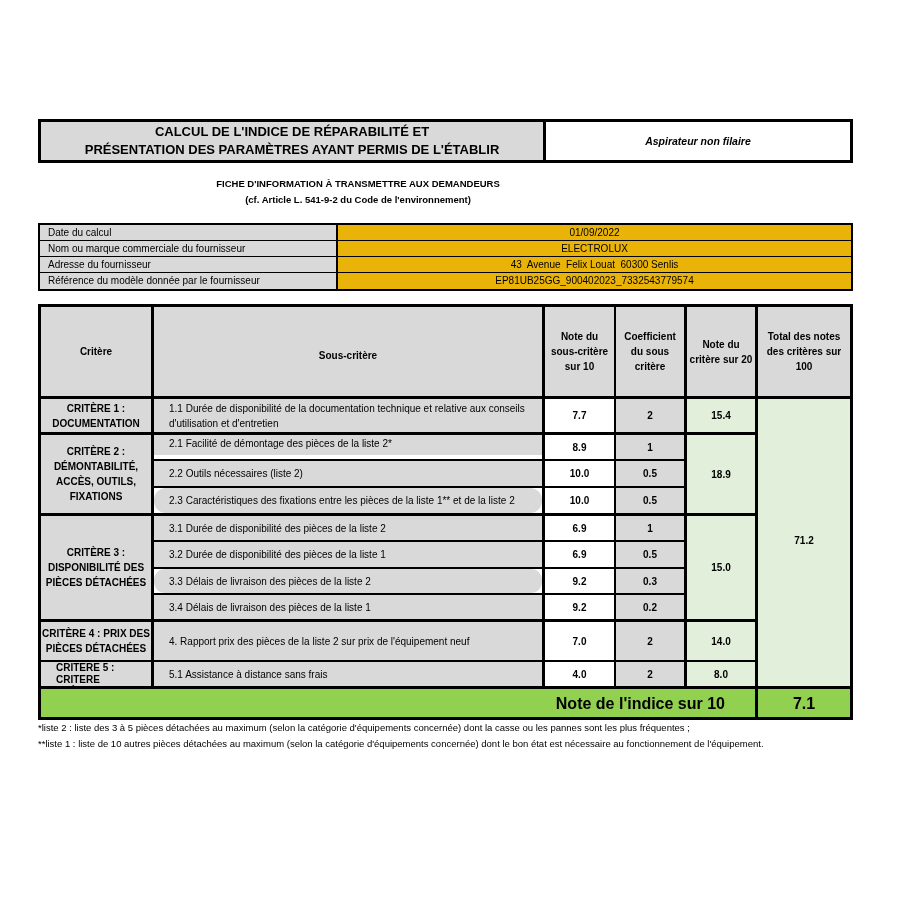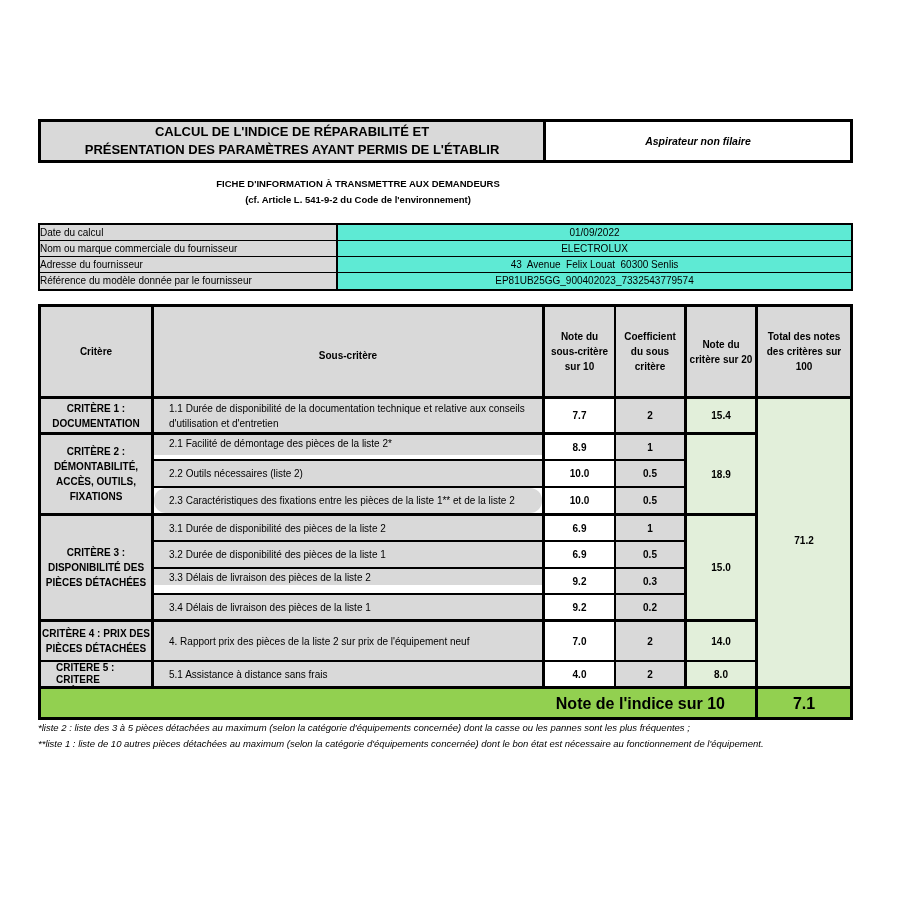--- a/index.html
+++ b/index.html
@@ -5,33 +5,33 @@
   * { box-sizing: border-box; margin: 0; padding: 0; }
   body { width: 900px; height: 900px; background: #ffffff; font-family: "Liberation Sans", sans-serif; color: #000; position: relative; overflow: hidden; }
   .abs { position: absolute; }
   .title-box { left: 38px; top: 119px; width: 815px; height: 44px; border: 3px solid #000; display: flex; text-align: center; }
   .title-left { width: 505px; background: #d9d9d9; border-right: 3px solid #000; display: flex; flex-direction: column; justify-content: center; align-items: center; font-weight: bold; font-size: 13px; line-height: 18px; }
   .title-right { flex: 1; display: flex; align-items: center; justify-content: center; font-style: italic; font-weight: bold; font-size: 10.5px; }
   .subtitle { left: 38px; width: 640px; top: 176px; text-align: center; font-weight: bold; font-size: 9.5px; line-height: 16px; }
   .info { left: 38px; top: 223px; width: 815px; border: 2px solid #000; }
   .info-row { display: flex; height: 16px; border-bottom: 1px solid #000; font-size: 10px; line-height: 15px; }
   .info-row:last-child { border-bottom: none; }
-  .info-label { width: 298px; background: #d9d9d9; padding-left: 0; border-right: 2px solid #000; white-space: nowrap; }
-  .info-value { flex: 1; background: #5eead4; text-align: center; white-space: nowrap; }
+  .info-label { width: 298px; background: #d9d9d9; padding-left: 8px; border-right: 2px solid #000; white-space: nowrap; }
+  .info-value { flex: 1; background: #eab308; text-align: center; white-space: nowrap; }
   .grid { left: 38px; top: 304px; width: 815px; height: 416px; border: 3px solid #000; }
   .cell { position: absolute; display: flex; align-items: center; justify-content: center; text-align: center; font-size: 10px; line-height: 15px; overflow: hidden; }
   .gray { background: #d9d9d9; }
   .green { background: #e2efda; }
   .white { background: #fff; }
   .bold { font-weight: bold; }
   .left { justify-content: flex-start; text-align: left; padding-left: 15px; }
   .vline { position: absolute; background: #000; }
   .hline { position: absolute; background: #000; }
   .final-row { background: #92d050; }
-  .foot { left: 38px; top: 720px; width: 815px; font-style: italic; font-size: 9.5px; line-height: 16px; }
+  .foot { left: 38px; top: 720px; width: 815px; font-size: 9.5px; line-height: 16px; }
 </style>
 </head>
 <body>
 
 <div class="abs title-box">
   <div class="title-left">
     <div>CALCUL DE L'INDICE DE RÉPARABILITÉ ET</div>
     <div>PRÉSENTATION DES PARAMÈTRES AYANT PERMIS DE L'ÉTABLIR</div>
   </div>
   <div class="title-right">Aspirateur non filaire</div>
@@ -75,21 +75,21 @@
   <div class="cell gray bold" style="left:0;top:209px;width:110px;height:103px;padding:0 0;">CRITÈRE 3 : DISPONIBILITÉ DES PIÈCES DÉTACHÉES</div>
   <div class="cell gray bold" style="left:0;top:315px;width:110px;height:38px;padding:0 1px;">CRITÈRE 4 : PRIX DES PIÈCES DÉTACHÉES</div>
   <div class="cell gray bold left" style="left:0;top:355px;width:110px;height:24px;align-items:flex-start;line-height:12px;padding-top:0;">CRITERE 5 : CRITERE SPÉCIFIQUE</div>
 
   <div class="cell gray left" style="left:113px;top:92px;width:388px;height:33px;">1.1 Durée de disponibilité de la documentation technique et relative aux conseils d'utilisation et d'entretien</div>
   <div class="cell gray left" style="left:113px;top:124px;width:460px;height:24px;">2.1 Facilité de démontage des pièces de la liste 2*</div>
   <div class="cell gray left" style="left:113px;top:154px;width:388px;height:25px;">2.2 Outils nécessaires (liste 2)</div>
   <div class="cell gray left" style="left:113px;top:181px;width:388px;height:25px;border-radius:12px;">2.3 Caractéristiques des fixations entre les pièces de la liste 1** et de la liste 2</div>
   <div class="cell gray left" style="left:113px;top:209px;width:388px;height:24px;">3.1 Durée de disponibilité des pièces de la liste 2</div>
   <div class="cell gray left" style="left:113px;top:235px;width:388px;height:25px;">3.2 Durée de disponibilité des pièces de la liste 1</div>
-  <div class="cell gray left" style="left:113px;top:262px;width:388px;height:16px;">3.3 Délais de livraison des pièces de la liste 2</div>
+  <div class="cell gray left" style="left:113px;top:262px;width:388px;height:24px;border-radius:11px;">3.3 Délais de livraison des pièces de la liste 2</div>
   <div class="cell gray left" style="left:113px;top:288px;width:388px;height:24px;">3.4 Délais de livraison des pièces de la liste 1</div>
   <div class="cell gray left" style="left:113px;top:315px;width:388px;height:38px;">4. Rapport prix des pièces de la liste 2 sur prix de l'équipement neuf</div>
   <div class="cell gray left" style="left:113px;top:355px;width:388px;height:24px;">5.1 Assistance à distance sans frais</div>
 
   <div class="cell white bold" style="left:504px;top:92px;width:69px;height:33px;">7.7</div>
   <div class="cell white bold" style="left:504px;top:128px;width:69px;height:24px;">8.9</div>
   <div class="cell white bold" style="left:504px;top:154px;width:69px;height:25px;">10.0</div>
   <div class="cell white bold" style="left:504px;top:181px;width:69px;height:25px;">10.0</div>
   <div class="cell white bold" style="left:504px;top:209px;width:69px;height:24px;">6.9</div>
   <div class="cell white bold" style="left:504px;top:235px;width:69px;height:25px;">6.9</div>

